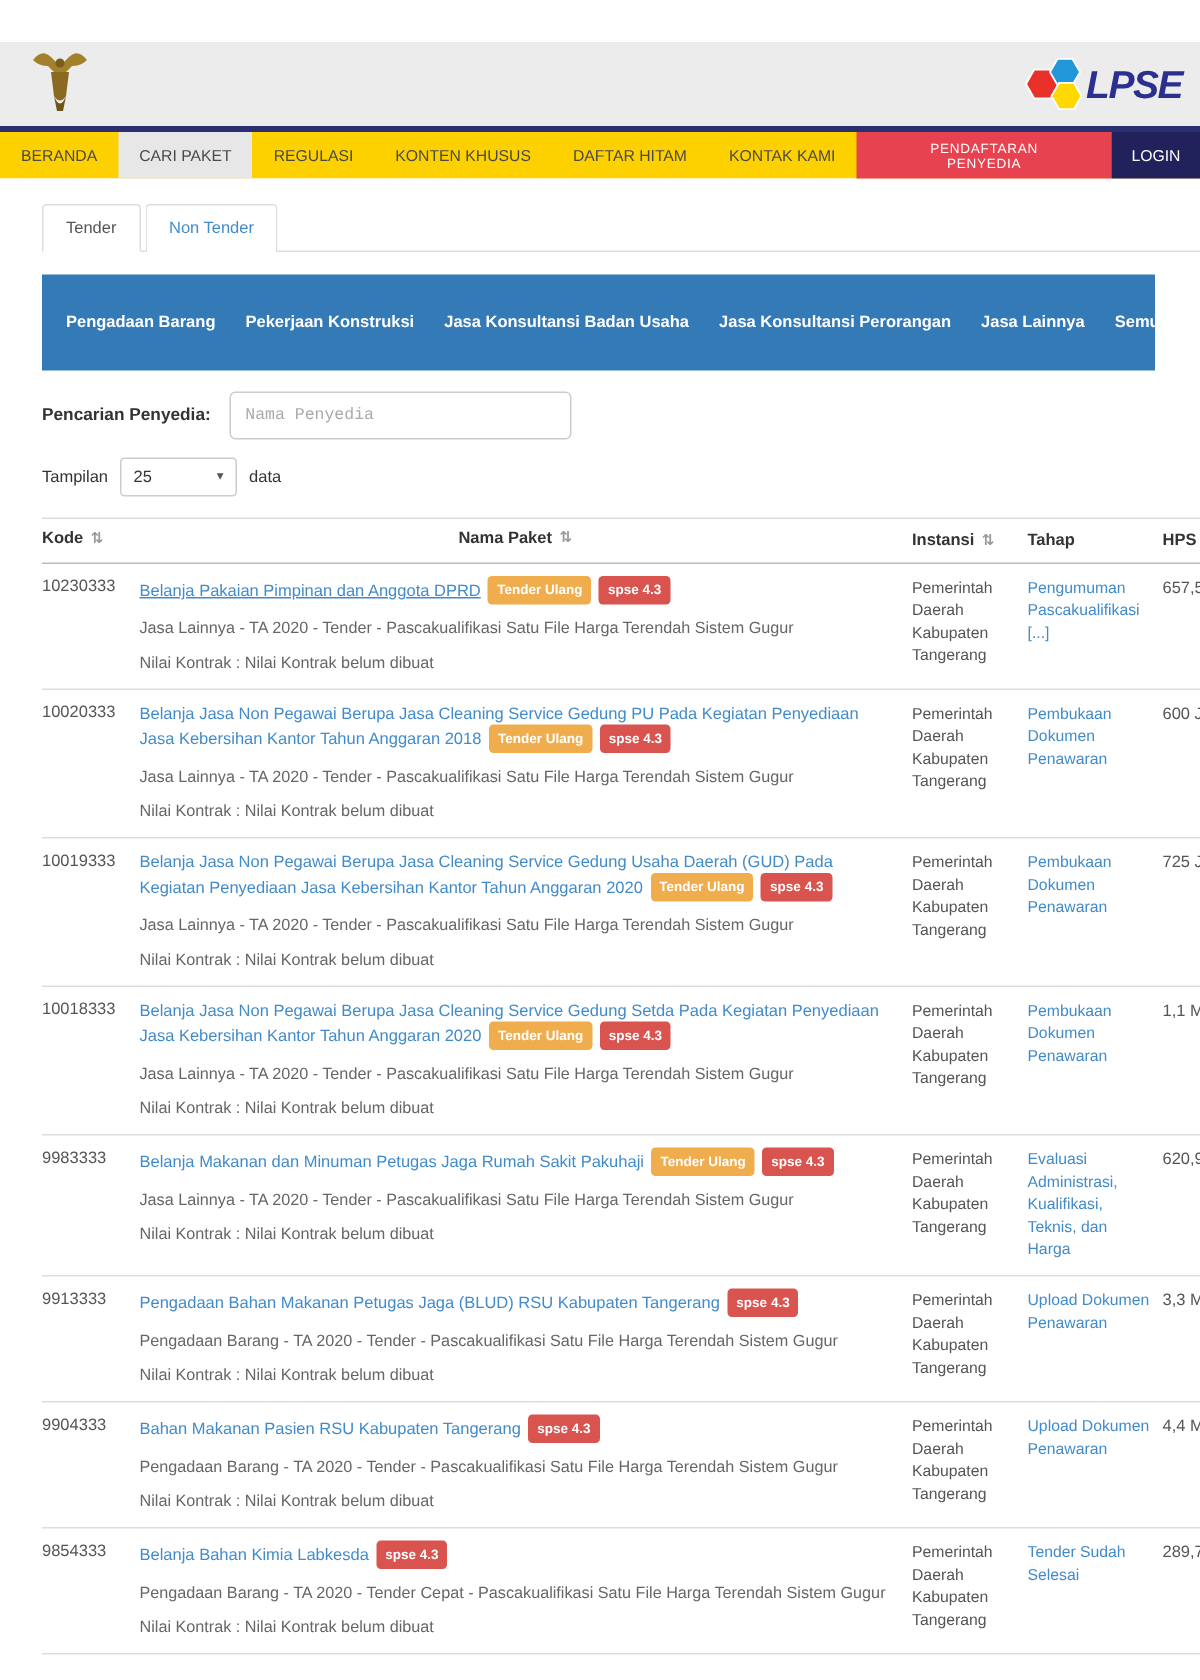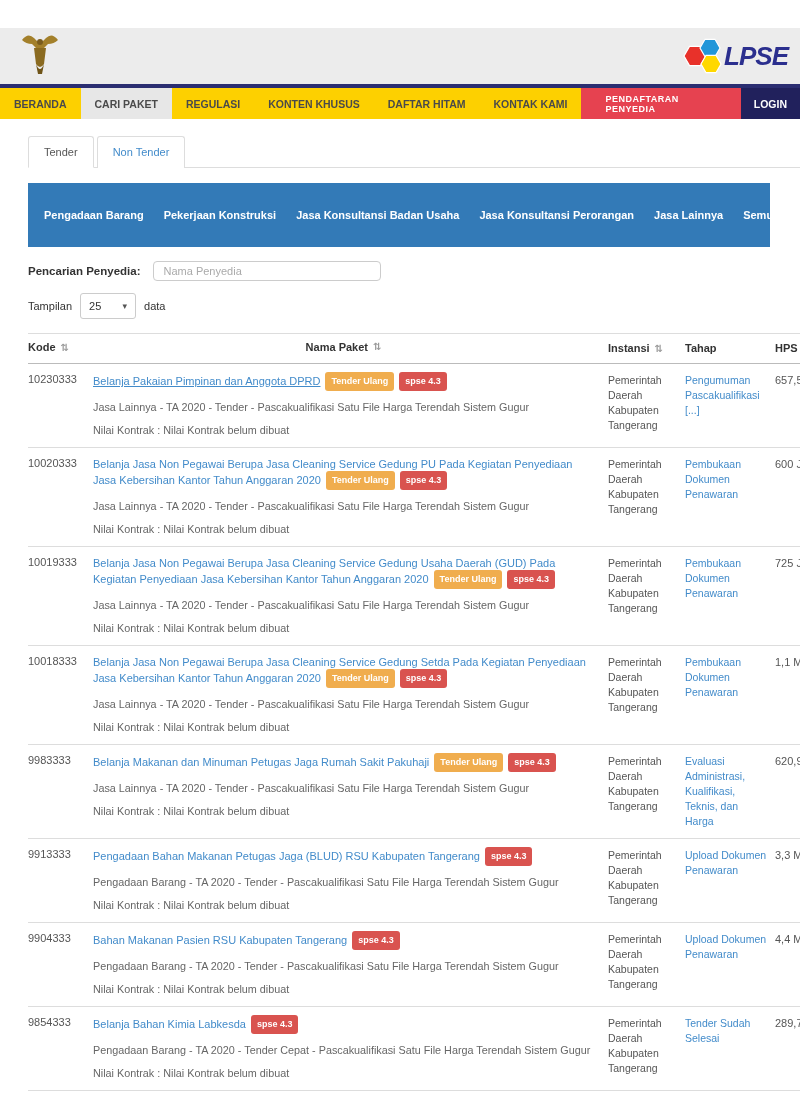--- a/index.html
+++ b/index.html
@@ -15,47 +15,47 @@
   .tab-box { width:27px; height:27px; border:2.5px solid #3c4043; border-radius:7px; margin-left:44px;
              display:flex; align-items:center; justify-content:center; font-size:15px; font-weight:bold; color:#3c4043; }
   .menu-dots { margin-left:40px; display:flex; flex-direction:column; gap:5px; }
   .menu-dots .dot { width:5px; height:5px; border-radius:50%; background:#3c4043; }
 
   
   .site-header { margin-top:28px; height:60px; background:#ececec; border-bottom:4px solid #2b2e71;
                  display:flex; align-items:center; justify-content:space-between; padding:0 12px 0 18px;gap:16px; }
 
   
-  .nav { height:31px; background:#fdd000; display:flex; align-items:stretch; font-size:10.5px; font-weight:bold; color:#4a4a4a; }
+  .nav { height:31px; background:#fdd000; display:flex; align-items:stretch; font-size:10.5px; font-weight:normal; color:#4a4a4a;text-align:center; }
   .nav-item { display:flex; align-items:center; padding:0 14px; white-space:nowrap; cursor:pointer; }
   .nav-item.active { background:#e7e7e7; }
   .nav-right { margin-left:auto; display:flex; align-items:stretch; }
   .btn-register { background:#e64250; color:#fff; display:flex; align-items:center; padding:0 24px; font-size:9px; letter-spacing:0.5px; }
   .btn-login { background:#21215c; color:#fff; display:flex; align-items:center; padding:0 13px; font-size:10.5px; }
 
   
   .main { padding:16px 0 0 28px; background:#fff; }
 
   .tabs { display:flex; border-bottom:1px solid #ddd; }
   .tab { padding:9px 15px; font-size:11px; border:1px solid #ddd; border-bottom:none; background:#fff;
          margin-right:3px; border-radius:3px 3px 0 0; position:relative; top:1px; cursor:pointer; }
   .tab.active { color:#555; border-bottom:1px solid #fff; }
   .tab.inactive { color:#428bca; }
 
   .filterbar { margin-top:15px; margin-right:30px; background:#337ab7; border-radius:0; display:flex; padding:20px 6px; }
   .filter-btn { color:#fff; font-size:11px; font-weight:bold; padding:6px 10px; border-radius:3px; white-space:nowrap; cursor:pointer; }
 
   .search-row { margin-top:14px; display:flex; align-items:center; }
   .search-label { font-size:11.5px; font-weight:bold; color:#333; }
-  .search-input { margin-left:12px; width:228px; height:20px; border:1px solid #ccc; border-radius:4px;
-                  padding:0 10px; font-size:11px; color:#333; font-family:Liberation Sans, sans-serif; }
+  .search-input { margin-left:12px; width:228px; height:32px; border:1px solid #ccc; border-radius:4px;
+                  padding:0 10px; font-size:11px; color:#333; font-family:Liberation Mono, monospace; }
   .search-input::placeholder { color:#aaa; }
 
   .controls-row { margin-top:12px; margin-right:0; display:flex; align-items:center; font-size:11px; color:#333; }
-  .select-box { margin:0 8px; width:56px; height:26px; border:1px solid #ccc; border-radius:3px;
+  .select-box { margin:0 8px; width:78px; height:26px; border:1px solid #ccc; border-radius:3px;
                 display:flex; align-items:center; justify-content:space-between; padding:0 8px; cursor:pointer; background:#fff; }
   .caret { font-family:"DejaVu Sans",sans-serif; font-size:9px; color:#555; }
   .cari-wrap { margin-left:auto; display:flex; align-items:center; }
   .cari-input { margin-left:10px; width:160px; height:28px; border:1px solid #ccc; border-radius:3px; padding:0 8px; font-size:11px; font-family:inherit; }
 
   
   .table { width:830px; margin-top:14px; font-size:11px; color:#555; }
   .thead { display:flex; border-top:1px solid #ddd; border-bottom:1px solid #bbb; padding:7px 0; font-weight:bold; color:#333; }
   .trow { display:flex; border-bottom:1px solid #ddd; padding:9px 0 9px 0; }
   .c-kode { width:65px; flex:0 0 auto; padding-right:6px; }
@@ -194,21 +194,21 @@
     <div class="c-instansi">Pemerintah Daerah Kabupaten Tangerang</div>
     <div class="c-tahap"><a class="tahap-link">Pengumuman Pascakualifikasi [...]</a></div>
     <div class="c-hps">657,5 Jt</div>
   </div>
 
   <div class="trow">
     <div class="c-kode">10020333</div>
     <div class="c-nama">
       <div class="c-nama-inner">
         <div class="nama-line">
-          <a class="nama-link">Belanja Jasa Non Pegawai Berupa Jasa Cleaning Service Gedung PU Pada Kegiatan Penyediaan Jasa Kebersihan Kantor Tahun Anggaran 2020</a><span class="badges"><span class="badge badge-orange">Tender Ulang</span><span class="badge badge-red">spse 4.3</span></span>
+          <a class="nama-link">Belanja Jasa Non Pegawai Berupa Jasa Cleaning Service Gedung PU Pada Kegiatan Penyediaan Jasa Kebersihan Kantor Tahun Anggaran 2018</a><span class="badges"><span class="badge badge-orange">Tender Ulang</span><span class="badge badge-red">spse 4.3</span></span>
         </div>
         <div class="desc">Jasa Lainnya - TA 2020 - Tender - Pascakualifikasi Satu File Harga Terendah Sistem Gugur</div>
         <div class="nilai">Nilai Kontrak : Nilai Kontrak belum dibuat</div>
       </div>
     </div>
     <div class="c-instansi">Pemerintah Daerah Kabupaten Tangerang</div>
     <div class="c-tahap"><a class="tahap-link">Pembukaan Dokumen Penawaran</a></div>
     <div class="c-hps">600 Jt</div>
   </div>
 

